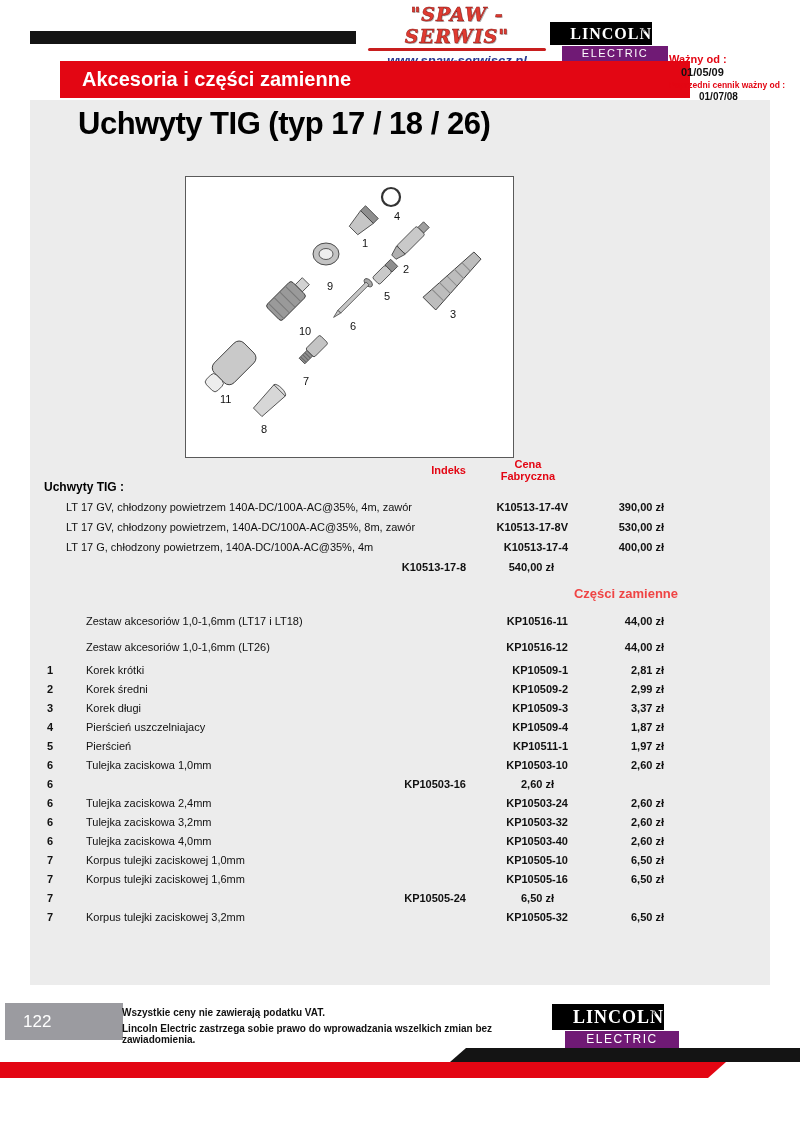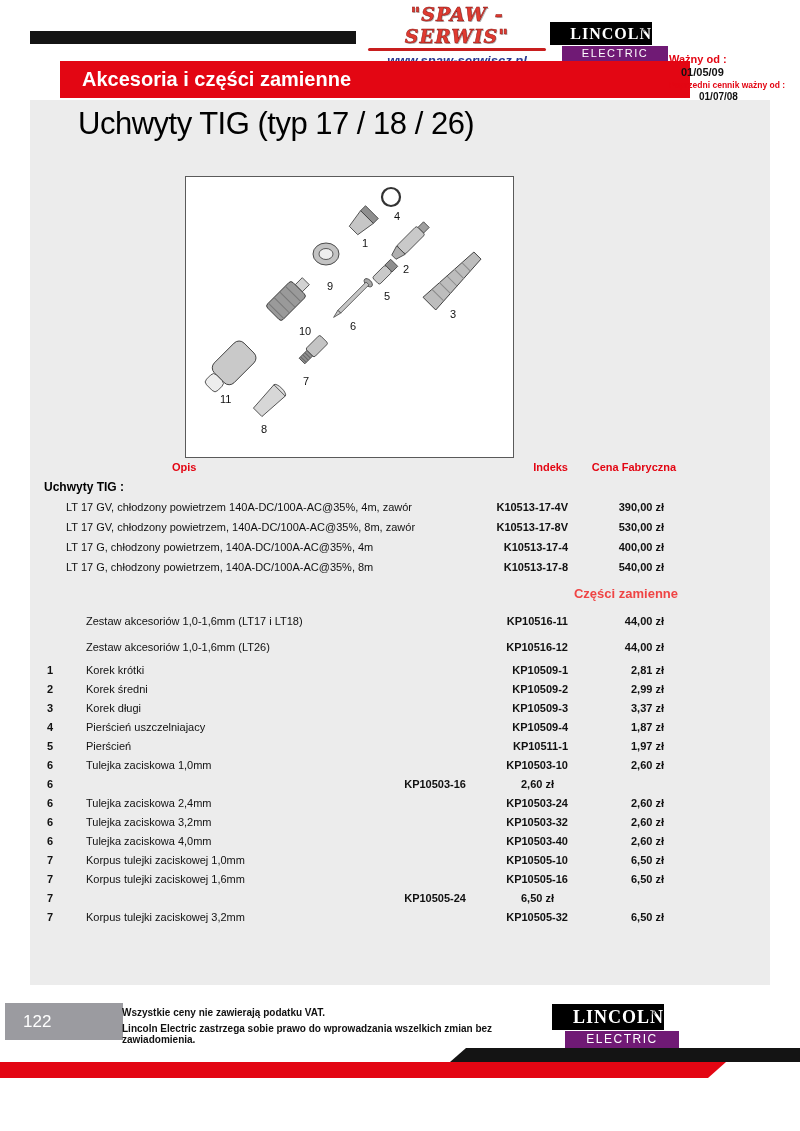--- a/index.html
+++ b/index.html
@@ -42,21 +42,21 @@
   }
   .validity{left:669px;top:53px;width:130px;line-height:1.15}
   .v-label{color:#e30613;font-weight:bold;font-size:11px}
   .v-date{font-weight:bold;font-size:11px;padding-left:12px}
   .v-label2{color:#e30613;font-weight:bold;font-size:8.5px;margin-top:3px}
   .v-date2{font-weight:bold;font-size:10px;padding-left:30px}
 
   
   .panel{left:30px;top:100px;width:740px;height:885px;background:#ececec}
   .page-title{
-    left:78px;top:106px;font-size:31px;font-weight:normal;color:#000;letter-spacing:-0.5px;
+    left:78px;top:106px;font-size:31px;font-weight:bold;color:#000;letter-spacing:-0.5px;
   }
   .diagram-box{
     left:185px;top:176px;width:327px;height:280px;background:#fff;border:1px solid #5a5a5a;
   }
   .diagram-labels{position:absolute;left:0;top:0;width:327px;height:280px}
   .dlabel{position:absolute;font-size:11px;color:#111}
 
   
   .table{left:38px;top:458px;width:640px}
   .thead,.trow{display:grid;grid-template-columns:24px 404px 102px 110px;align-items:center}
@@ -207,21 +207,20 @@
       <span class="dlabel" style="left: 75px; top: 246px;">8</span>
       <span class="dlabel" style="left: 141px; top: 103px;">9</span>
       <span class="dlabel" style="left: 99px; top: 148px; margin-left: 14px;">10</span>
       <span class="dlabel" style="left: 34px; top: 216px;">11</span>
     </div>
 </div>
 
 <div class="abs table">
   <div class="thead">
     <div></div>
-    <div class="h-desc">Opis</div>
     <div class="h-idx">Indeks</div>
     <div class="h-price">Cena Fabryczna</div>
   </div>
 
   <div class="group1-title">Uchwyty TIG :</div>
   <div>
       <div class="trow torch-row">
         <div class="c-pos"></div>
         <div class="c-desc">LT 17 GV, chłodzony powietrzem 140A-DC/100A-AC@35%, 4m, zawór</div>
         <div class="c-idx">K10513-17-4V</div>
@@ -234,21 +233,20 @@
         <div class="c-price">530,00 zł</div>
       </div>
       <div class="trow torch-row">
         <div class="c-pos"></div>
         <div class="c-desc">LT 17 G, chłodzony powietrzem, 140A-DC/100A-AC@35%, 4m</div>
         <div class="c-idx">K10513-17-4</div>
         <div class="c-price">400,00 zł</div>
       </div>
       <div class="trow torch-row">
         <div class="c-pos"></div>
-        <div class="c-desc">LT 17 G, chłodzony powietrzem, 140A-DC/100A-AC@35%, 8m</div>
         <div class="c-idx">K10513-17-8</div>
         <div class="c-price">540,00 zł</div>
       </div>
     </div>
 
   <div class="group2-title">Części zamienne</div>
   <div>
       <div class="trow zestaw-row indent">
         <div class="c-pos"></div>
         <div class="c-desc">Zestaw akcesoriów 1,0-1,6mm (LT17 i LT18)</div>

